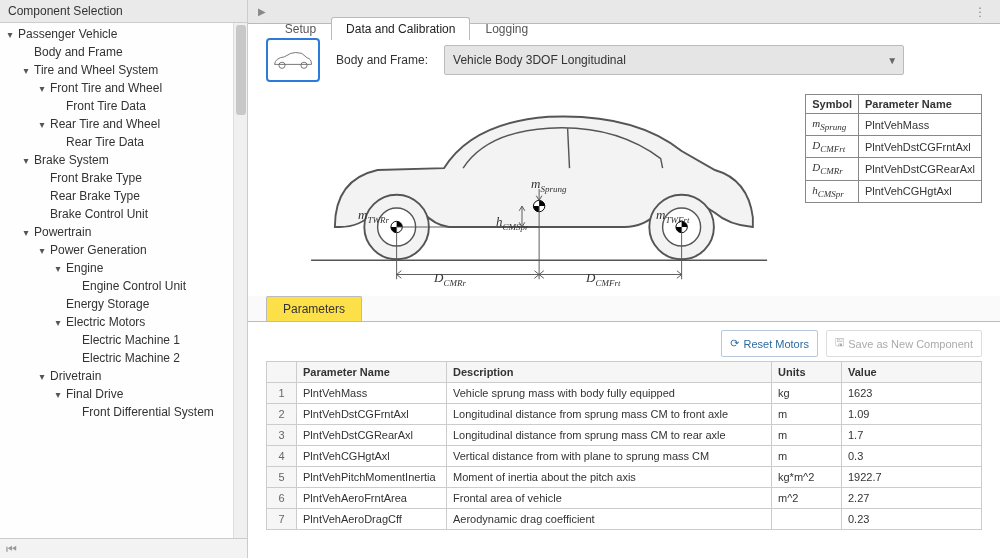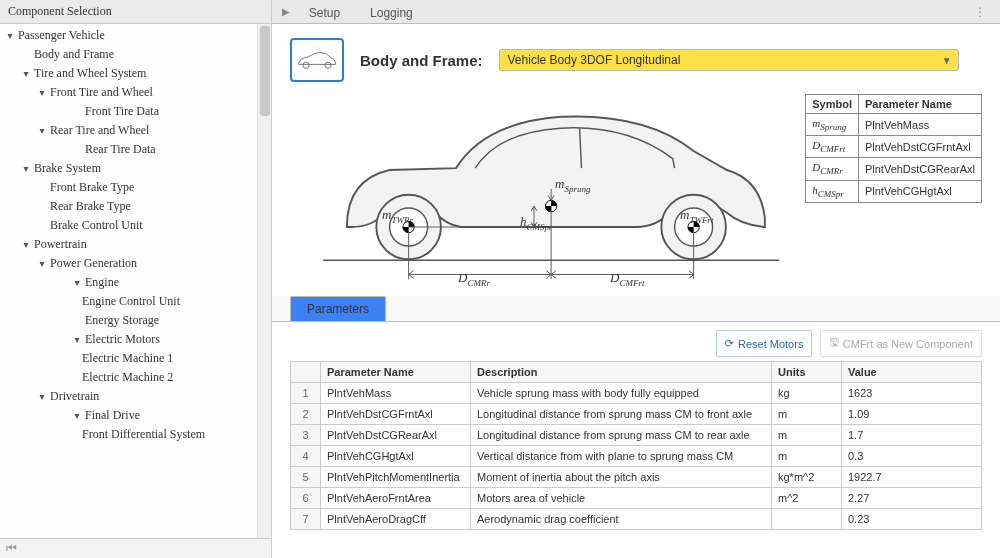--- a/index.html
+++ b/index.html
@@ -9,27 +9,26 @@
     color: #333;
     background: #f5f5f5;
     width: 1000px;
     height: 558px;
     overflow: hidden;
     display: flex;
     flex-direction: row;
   }
   
   .sidebar {
-    width: 272px;
+    width: 248px;
     height: 100%;
     border-right: 1px solid #ccc;
     display: flex;
     flex-direction: column;
     background: #fefefe;
-    font-family: Liberation Serif, serif;
   }
   .sidebar-header {
     background: #eaeaea;
     border-bottom: 1px solid #ccc;
     padding: 4px 8px;
     font-size: 12px;
   }
   .tree {
     flex: 1;
     overflow-y: auto;
@@ -61,21 +60,21 @@
     width: 12px;
     text-align: center;
     color: #555;
     font-size: 10px;
     display: inline-block;
   }
   .tree-label { padding-left: 2px; }
   .indent-0 { padding-left: 4px; }
   .indent-1 { padding-left: 20px; }
   .indent-2 { padding-left: 36px; }
-  .indent-3 { padding-left: 71px; }
+  .indent-3 { padding-left: 52px; }
   .indent-4 { padding-left: 68px; }
   .sidebar-footer {
     height: 20px;
     background: #f3f3f3;
     border-top: 1px solid #ccc;
     display: flex;
     align-items: center;
     padding: 0 6px;
     color: #999;
   }
@@ -97,21 +96,21 @@
   }
   .tab-row .chev { color:#888; font-size:10px; margin-right:4px; align-self:center; }
   .tab {
     padding: 4px 14px;
     font-size: 12px;
     color: #555;
     cursor: pointer;
     border: 1px solid transparent;
     border-bottom: none;
     position: relative;
-    top: 1px;
+    top: 17px;
   }
   .tab.active {
     background: #fff;
     border-color: #bbb;
     color: #222;
     border-radius: 3px 3px 0 0;
   }
   .tab-overflow {
     margin-left: auto;
     margin-right: 8px;
@@ -129,31 +128,31 @@
   .thumb {
     width: 54px; height: 44px;
     border: 2px solid #2c7bd6;
     border-radius: 4px;
     display: flex;
     align-items: center;
     justify-content: center;
     background: #fff;
   }
   .thumb svg { width: 44px; height: 24px; }
-  .form-label { font-weight: 700; font-size: 15px; }
+  .form-label { font-weight: 400; font-size: 12px; }
   .select {
     flex: 1;
     max-width: 460px;
     border: 1px solid #bbb;
     border-radius: 2px;
-    height: 22px;
+    height: 30px;
     display: flex;
     align-items: center;
     padding: 0 8px;
-    background: #fde047;
+    background: #e5e5e5;
     position: relative;
     font-size: 12px;
   }
   .select .caret {
     position: absolute; right: 6px; top: 50%; transform: translateY(-50%);
     font-size: 10px; color: #666;
   }
   .diagram-area {
     display: flex;
     padding: 4px 18px 8px 18px;
@@ -184,21 +183,21 @@
     display: flex;
     border-bottom: 1px solid #bbb;
     padding-left: 18px;
     margin-top: 4px;
     background:#fafafa;
   }
   .ptab {
     padding: 5px 16px;
     border: 1px solid #bbb;
     border-bottom: none;
-    background: #3b82f6;
+    background: #fde047;
     font-size: 12px;
     border-radius: 2px 2px 0 0;
   }
   .btn-row {
     display: flex;
     justify-content: flex-end;
     gap: 8px;
     padding: 8px 18px 4px 18px;
   }
   .btn {
@@ -351,20 +350,21 @@
   <div class="sidebar-footer">
     <span style="font-size:12px;">⏮</span>
   </div>
 </div>
 
 <div class="main">
   <div class="tab-row">
     <span class="chev">▶</span>
     <div id="tabContainer" style="display:flex;">
         <div class="tab">Setup</div>
+        <div class="tab active">Data and Calibration</div>
         <div class="tab">Logging</div>
       </div>
     <div class="tab-overflow">⋮</div>
   </div>
 
   <div class="topbar">
     <div class="thumb">
       <svg viewBox="0 0 100 50">
         <path d="M8 35 Q10 20 30 18 L45 10 Q55 6 70 10 L82 20 Q92 22 92 35 Z" fill="none" stroke="#666" stroke-width="2"></path>
         <circle cx="25" cy="37" r="7" fill="none" stroke="#666" stroke-width="2"></circle>
@@ -470,21 +470,21 @@
     <div class="ptab">Parameters</div>
   </div>
 
   <div class="btn-row">
     <div class="btn">
       <span style="color:#2c6aa0;">⟳</span>
       <span>Reset Motors</span>
     </div>
     <div class="btn disabled">
       <span>🖫</span>
-      <span>CMFrt as New Component</span>
+      <span>Save as New Component</span>
     </div>
   </div>
 
   <div class="param-table-wrap">
     <table class="param-table">
       <colgroup>
         <col class="col-num">
           <col class="col-name">
           <col class="col-desc">
           <col class="col-units">
@@ -531,21 +531,21 @@
           <tr>
             <td class="idx">5</td>
             <td>PlntVehPitchMomentInertia</td>
             <td>Moment of inertia about the pitch axis</td>
             <td>kg*m^2</td>
             <td>1922.7</td>
           </tr>
           <tr>
             <td class="idx">6</td>
             <td>PlntVehAeroFrntArea</td>
-            <td>Motors area of vehicle</td>
+            <td>Frontal area of vehicle</td>
             <td>m^2</td>
             <td>2.27</td>
           </tr>
           <tr>
             <td class="idx">7</td>
             <td>PlntVehAeroDragCff</td>
             <td>Aerodynamic drag coefficient</td>
             <td></td>
             <td>0.23</td>
           </tr>

